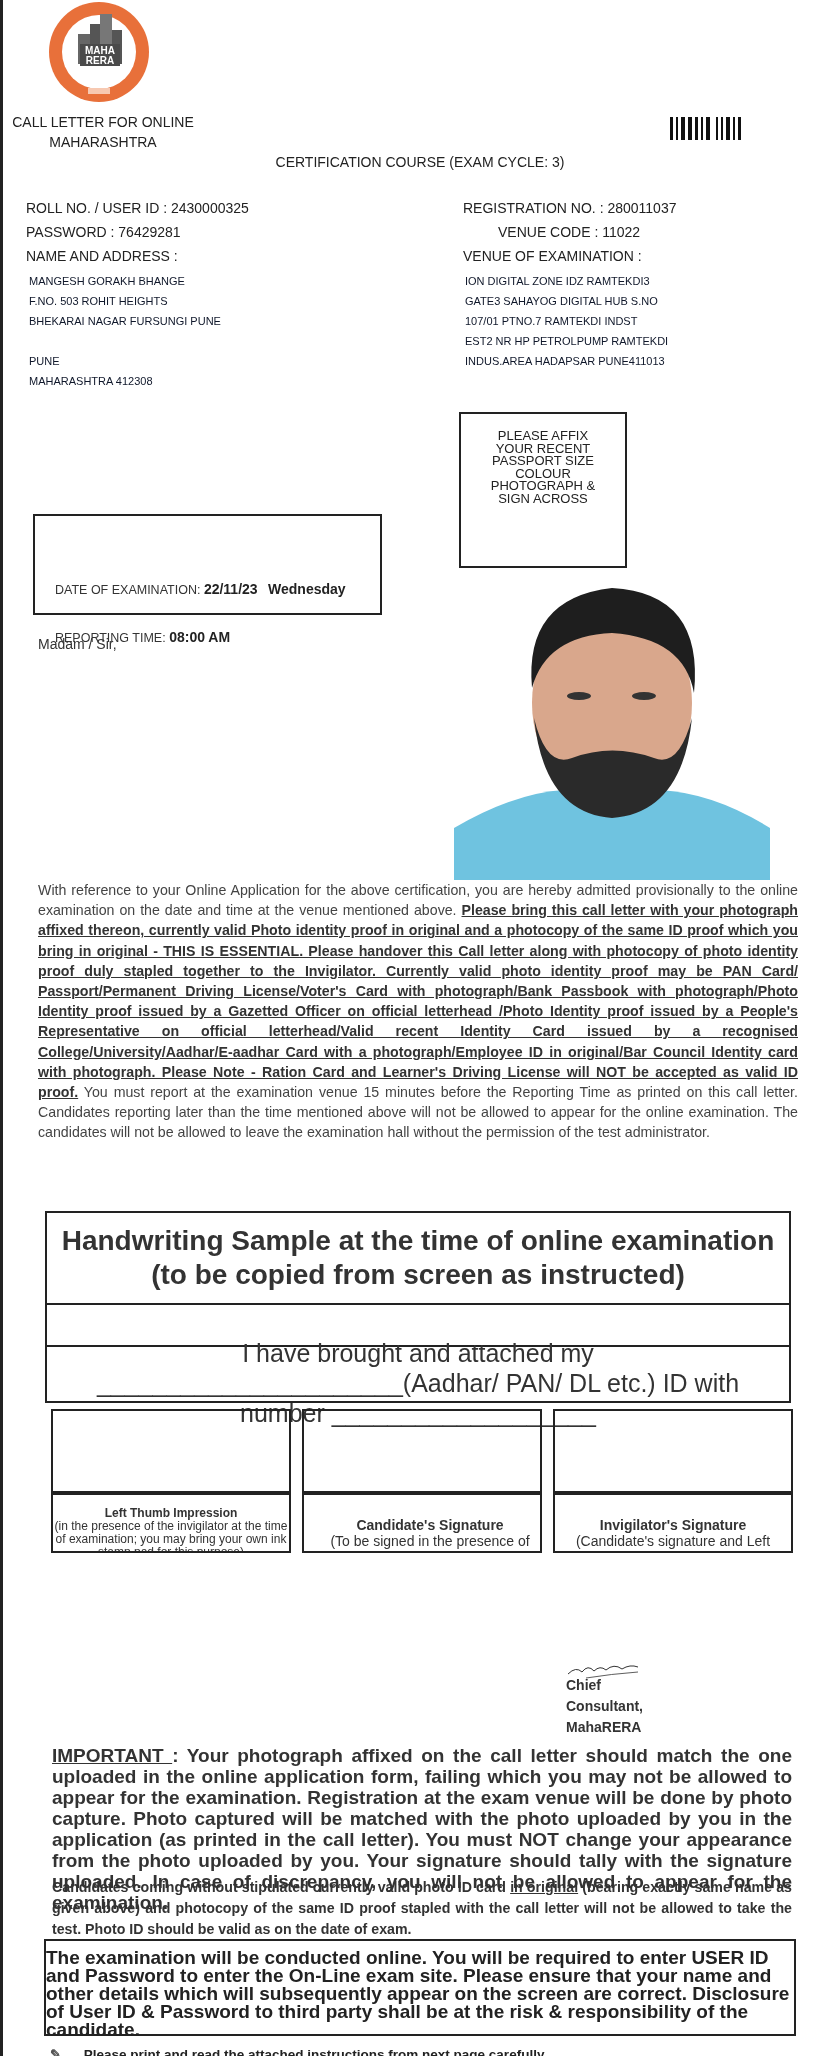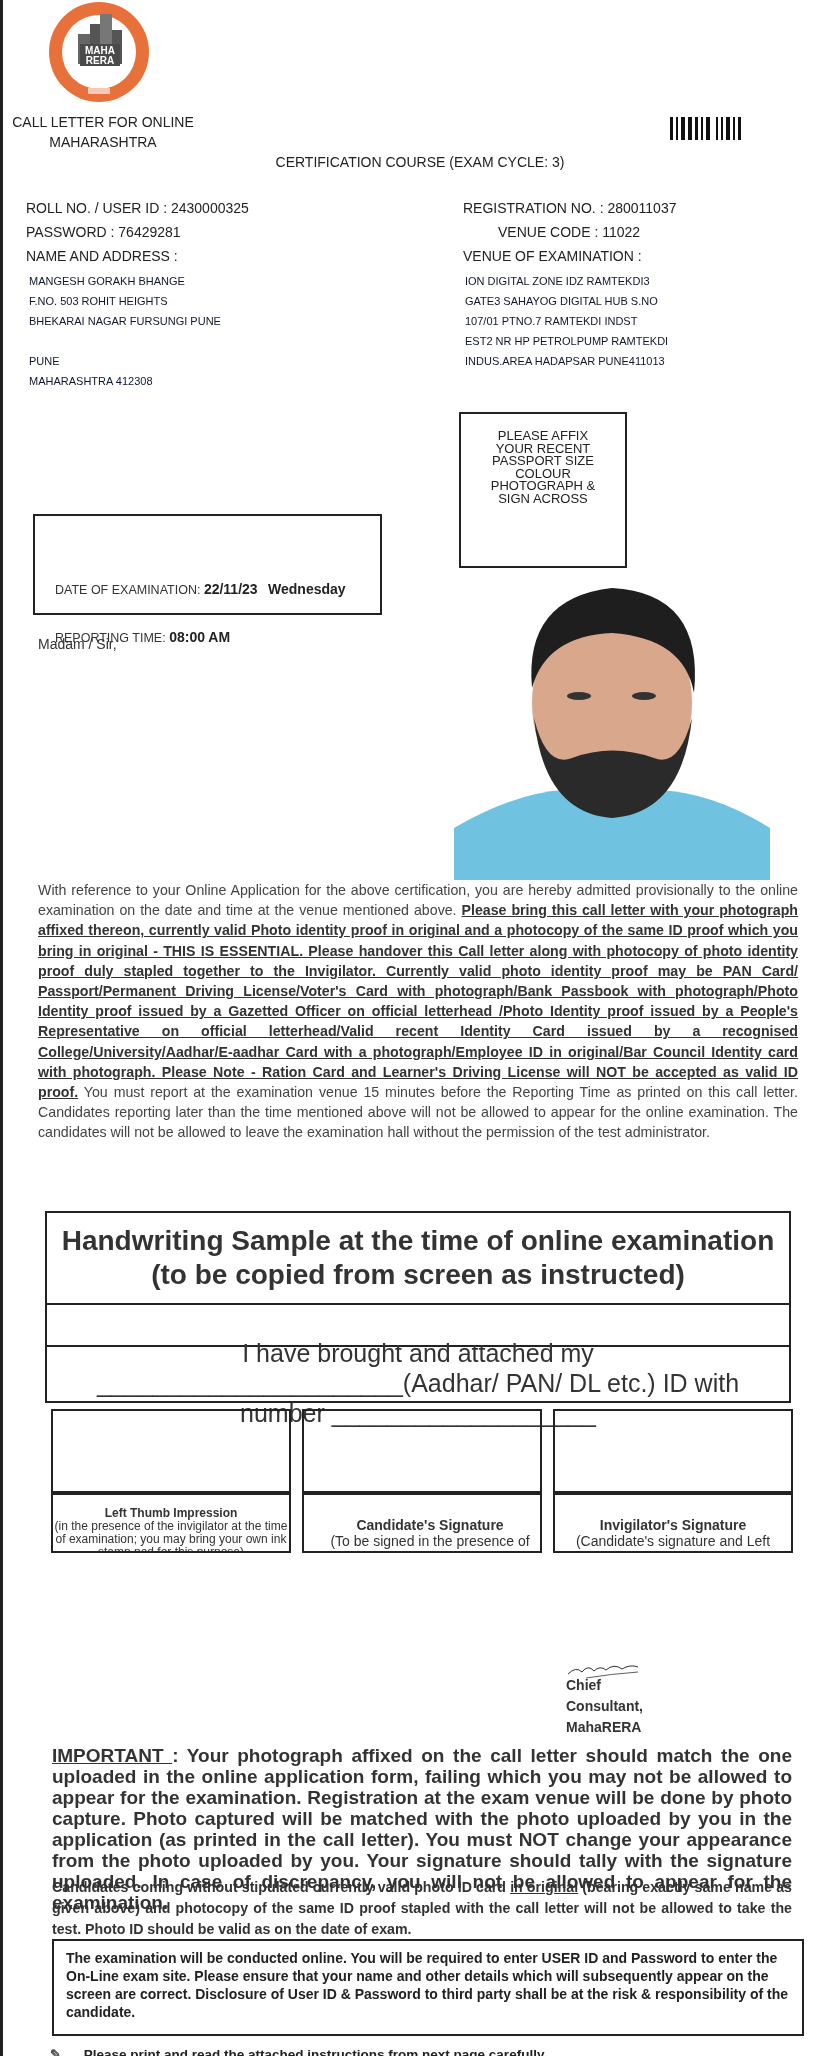--- a/index.html
+++ b/index.html
@@ -23,21 +23,21 @@
   .para{left:38px;top:880px;width:760px;font-size:14.2px;line-height:20.2px;text-align:justify;color:#444;}
   .para u{font-weight:bold;color:#333;}
   .hw-box{left:45px;top:1163px;width:746px;height:136px;border:2px solid #222;box-sizing:border-box;text-align:center;font-size:28px;line-height:34px;font-weight:bold;color:#333;padding-top:11px;margin-top:48px;}
   .id-box{left:45px;top:1303px;width:746px;height:100px;border:2px solid #222;box-sizing:border-box;}
   .id-text{left:60px;top:1338px;width:716px;text-align:center;font-size:25px;line-height:30px;color:#333;}
   .sig-top{border:2px solid #222;box-sizing:border-box;height:84px;}
   .sig-bot{border:2px solid #222;box-sizing:border-box;height:60px;overflow:hidden;text-align:center;color:#333;}
   .chief{left:566px;top:1675px;font-size:14px;line-height:21px;font-weight:bold;color:#333;}
   .imp{left:52px;top:1745px;width:740px;font-size:19px;line-height:21px;text-align:justify;color:#333;font-weight:bold;}
   .imp2{left:52px;top:1877px;width:740px;font-size:14.2px;line-height:21px;text-align:justify;color:#333;font-weight:bold;}
-  .online-box{left:44px;top:1939px;width:752px;height:97px;border:2px solid #222;box-sizing:border-box;padding:8px 12px;font-size:14px;line-height:18px;color:#222;font-weight:bold;margin-left:8px;}
+  .online-box{left:44px;top:1939px;width:752px;height:97px;border:2px solid #222;box-sizing:border-box;padding:8px 0;font-size:19px;line-height:18px;color:#222;font-weight:bold;}
   .footer{left:50px;top:2046px;font-size:13.5px;font-weight:bold;color:#222;}
 </style>
 </head>
 <body>
 
 <div class="left-rule"></div>
 
 <div class="abs logo">
   <svg width="118" height="104" viewBox="0 0 118 104">
     <circle cx="59" cy="52" r="50" fill="#e8703a"></circle>

